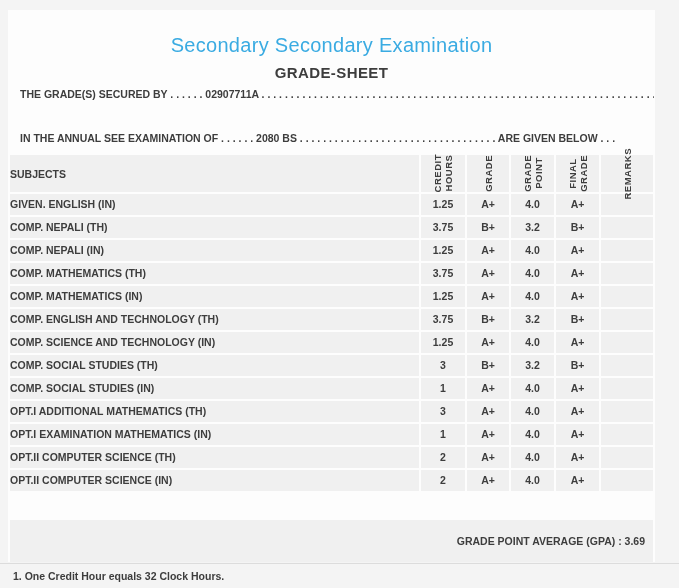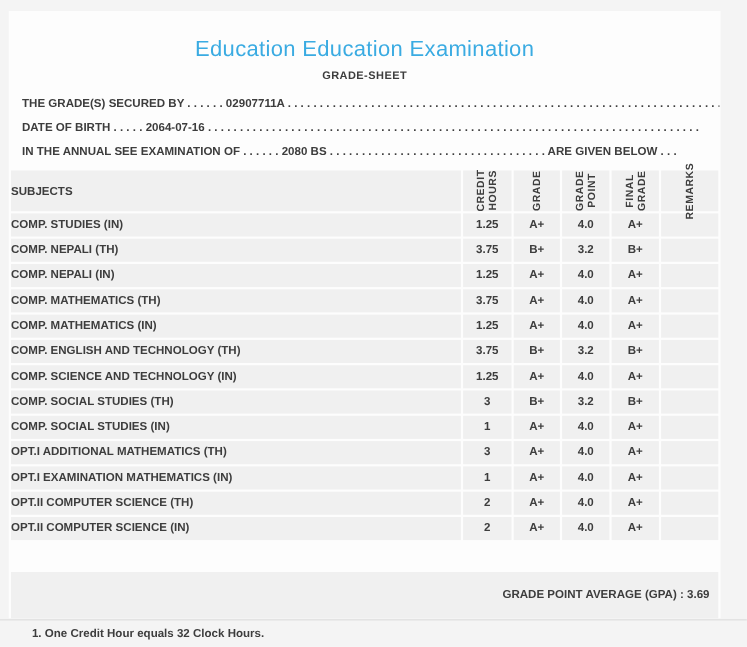--- a/index.html
+++ b/index.html
@@ -18,21 +18,21 @@
   }
   .title {
     position:absolute; top:24px; left:0; width:100%;
     text-align:center;
     font-size:20px; font-weight:400; letter-spacing:0.3px;
     color:var(--accent, #3aabe2);
   }
   .subtitle {
     position:absolute; top:54px; left:0; width:100%;
     text-align:center;
-    font-size:10px; font-weight:700; letter-spacing:0.4px;
+    font-size:15px; font-weight:700; letter-spacing:0.4px;
   }
   .info {
     position:absolute; left:12px; width:634px; height:14px;
     font-size:10.5px; font-weight:700;
     white-space:nowrap; overflow:hidden;
   }
   .info-1 { top:78px; }
   .info-2 { top:100px; }
   .info-3 { top:122px; }
 
@@ -78,33 +78,32 @@
     display:flex; align-items:center; justify-content:flex-end;
     padding-right:8px; box-sizing:border-box;
     font-size:10.5px; font-weight:700;
   }
   .footnote {
     position:absolute; left:0; top:563px;
     width:679px; height:25px;
     background:#f4f4f4;
     border-top:1px solid #dcdcdc;
     display:flex; align-items:center;
-    padding-left:29px; box-sizing:border-box;
+    padding-left:13px; box-sizing:border-box;
     font-size:10.5px; font-weight:700;
   }
 </style>
 </head>
 <body>
 
 <div class="panel">
-  <div class="title">Education Education Examination</div>
+  <div class="title">Secondary Secondary Examination</div>
   <div class="subtitle">GRADE-SHEET</div>
 
   <div class="info info-1">THE GRADE(S) SECURED BY . . . . . . 02907711A . . . . . . . . . . . . . . . . . . . . . . . . . . . . . . . . . . . . . . . . . . . . . . . . . . . . . . . . . . . . . . . . . . . . . .</div>
-  <div class="info info-2">DATE OF BIRTH . . . . . 2064-07-16 . . . . . . . . . . . . . . . . . . . . . . . . . . . . . . . . . . . . . . . . . . . . . . . . . . . . . . . . . . . . . . . . . . . . . . . . . . . . .</div>
   <div class="info info-3">IN THE ANNUAL SEE EXAMINATION OF . . . . . . 2080 BS . . . . . . . . . . . . . . . . . . . . . . . . . . . . . . . . . . ARE GIVEN BELOW . . .</div>
 
   <table class="grades">
     <colgroup>
       <col style="width:409px">
       <col style="width:44px">
       <col style="width:42px">
       <col style="width:43px">
       <col style="width:43px">
       <col style="width:52px">
@@ -137,21 +136,21 @@
         </th>
         <th class="h-rot">
           <div class="rot-wrap">
               <span class="rot">REMARKS</span>
             </div>
         </th>
       </tr>
     </thead>
     <tbody>
         <tr>
-          <td class="sub">COMP. STUDIES (IN)</td>
+          <td class="sub">GIVEN. ENGLISH (IN)</td>
           <td class="ctr">1.25</td>
           <td class="ctr">A+</td>
           <td class="ctr">4.0</td>
           <td class="ctr">A+</td>
           <td class="ctr"></td>
         </tr>
         <tr>
           <td class="sub">COMP. NEPALI (TH)</td>
           <td class="ctr">3.75</td>
           <td class="ctr">B+</td>

